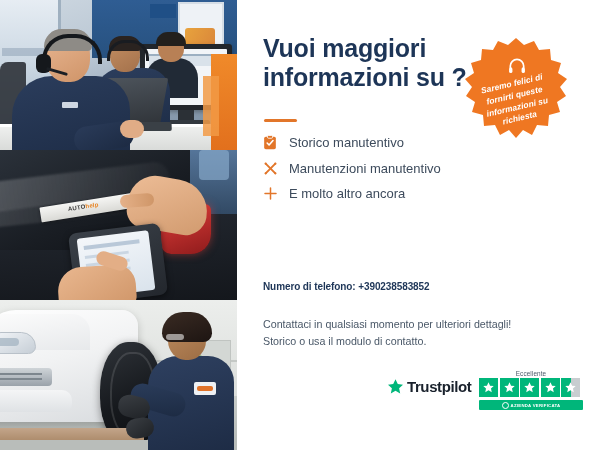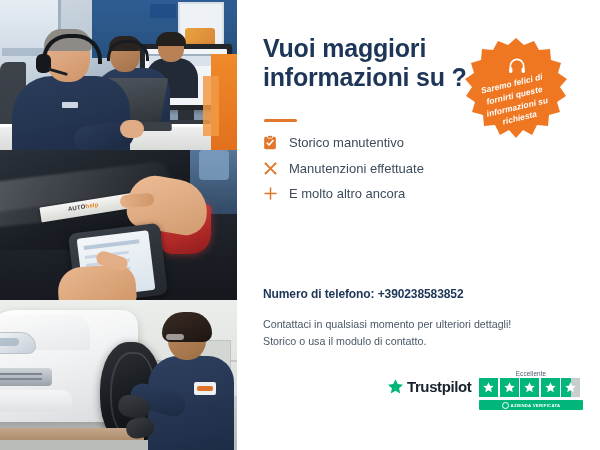--- a/index.html
+++ b/index.html
@@ -178,21 +178,21 @@
   .burst .btext{position:absolute;left:13px;top:42px;width:86px;
       transform:rotate(-13deg);color:#ffffff;font-size:8.3px;font-weight:bold;
       line-height:1.42;text-align:center;font-style:italic;letter-spacing:.1px;}
 
   
   .list{position:absolute;left:26px;top:130px;width:250px;}
   .row{display:flex;align-items:center;height:25.5px;}
   .row .ic{width:26px;flex:0 0 26px;display:flex;align-items:center;justify-content:flex-start;color:#e2762a;}
   .row .tx{font-size:13px;color:#3d4b5c;}
 
-  .phone{position:absolute;left:26px;top:287px;font-size:12px;font-weight:bold;color:#1d3557;letter-spacing:-.1px;}
+  .phone{position:absolute;left:26px;top:281px;font-size:10px;font-weight:bold;color:#1d3557;letter-spacing:-.1px;}
   .sub{position:absolute;left:26px;top:316px;width:310px;font-size:10.7px;color:#4a5868;line-height:1.55;}
 
   
   .tp{position:absolute;left:150px;top:370px;width:200px;height:46px;}
   .tp .logo{position:absolute;left:0;top:8px;display:flex;align-items:center;gap:3px;}
   .tp .logo svg{display:block;}
   .tp .logo span{font-size:15px;font-weight:bold;color:#19212c;letter-spacing:-.4px;}
   .tp .rate{position:absolute;left:92px;top:0;width:104px;}
   .tp .rate .cap{font-size:6.4px;color:#4a5868;text-align:center;letter-spacing:.1px;margin-bottom:1px;}
   .tp .stars{display:flex;gap:1.5px;}
@@ -335,21 +335,21 @@
         <span class="ic">
           <svg width="15" height="15" viewBox="0 0 18 18" stroke="#e2762a" stroke-width="2.3" stroke-linecap="round" fill="none">
             <path d="M3.2 3.2 L14.8 14.8"></path>
             <path d="M14.8 3.2 L3.2 14.8"></path>
             <circle cx="3.2" cy="3.2" r="1.3" fill="#e2762a" stroke="none"></circle>
             <circle cx="14.8" cy="3.2" r="1.3" fill="#e2762a" stroke="none"></circle>
             <circle cx="3.2" cy="14.8" r="1.3" fill="#e2762a" stroke="none"></circle>
             <circle cx="14.8" cy="14.8" r="1.3" fill="#e2762a" stroke="none"></circle>
           </svg>
         </span>
-        <span class="tx">Manutenzioni effettuate</span>
+        <span class="tx">Manutenzioni manutentivo</span>
       </div>
 
 
 
       <div class="row">
         <span class="ic">
           <svg width="15" height="15" viewBox="0 0 18 18" stroke="#e2762a" stroke-width="1.8" stroke-linecap="round">
             <path d="M9 2.4 V15.6"></path>
               <path d="M2.4 9 H15.6"></path>
           </svg>

